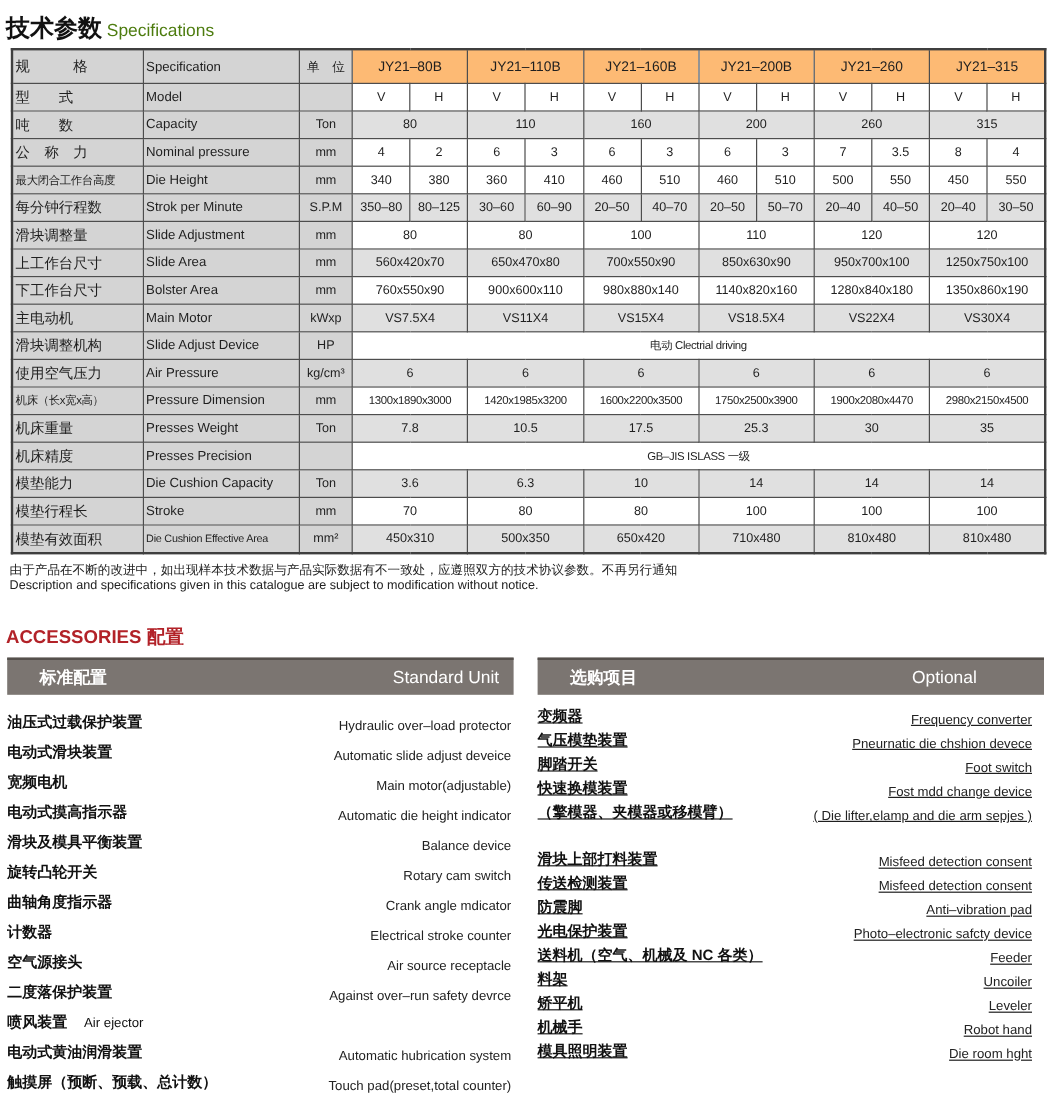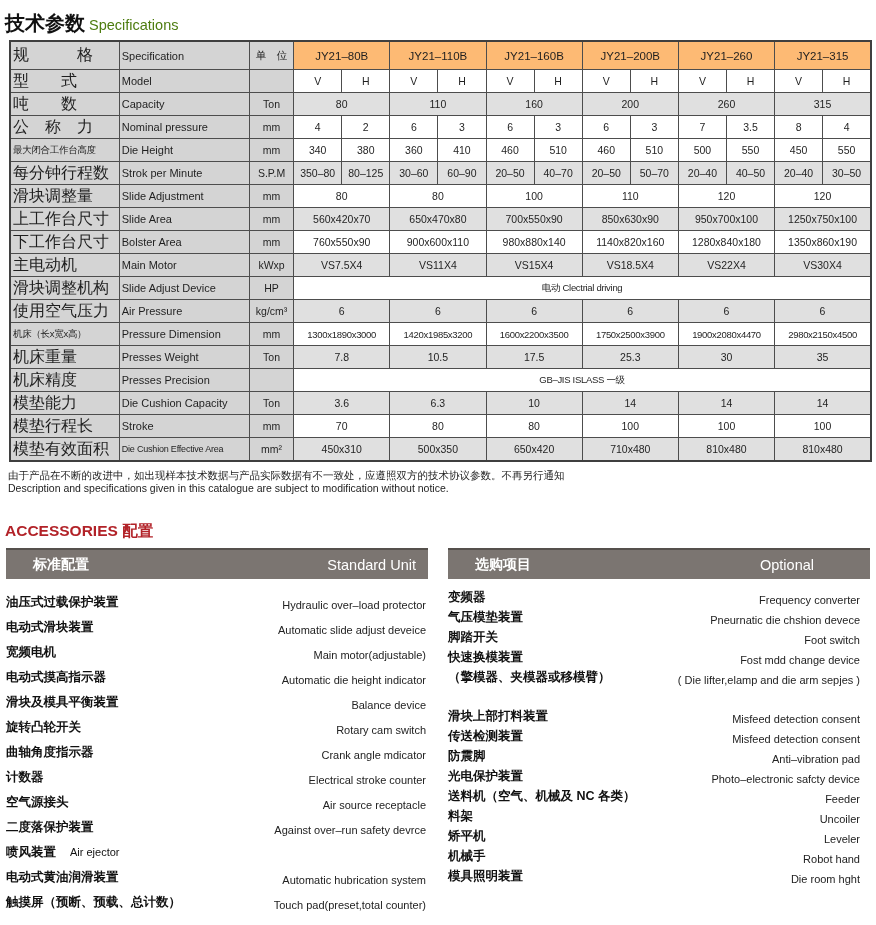--- a/index.html
+++ b/index.html
@@ -15,21 +15,21 @@
   
   table.spec{
     border-collapse:collapse; table-layout:fixed; width:863px; margin:4px 0 0 9px;
     border:2px solid #3f3f3f;
   }
   table.spec td, table.spec th{
     border:1px solid #4d4d4d; padding:0 2px; height:22px; overflow:hidden;
     font-weight:normal; white-space:nowrap;
   }
   table.spec tr.hdr td, table.spec tr.hdr th{height:27px;}
-  .lblcn{background:#d4d4d4; text-align:left; padding-left:7px; font-size:16px;}
+  .lblcn{background:#d4d4d4; text-align:left; padding-left:7px; font-size:12px;}
   .lblen{background:#d4d4d4; text-align:left; padding-left:6px; font-size:11px;}
   .unit{background:#d4d4d4; text-align:center; font-size:10.5px;}
   .mhead{background:#fdba74; text-align:center; font-size:11.5px;}
   .data{text-align:center; font-size:10.5px; background:#ffffff;}
   tr.shade .data{background:#e0e0e0;}
   .small-cn{font-size:9.5px; letter-spacing:-0.3px;}
   .small-en{font-size:9px; letter-spacing:-0.2px;}
   .small-val{font-size:9.5px; letter-spacing:-0.3px;}
 
   
@@ -43,21 +43,21 @@
   .acc-bar{
     height:29px; background:#7b7571; border-top:2px solid #55504c;
     display:flex; align-items:center; justify-content:space-between; color:#ffffff;
   }
   .acc-bar .bar-cn{font-size:14px; font-weight:bold; padding-left:27px;}
   .acc-bar .bar-en{font-size:14.5px; padding-right:12px;}
   .acc-panel.right .acc-bar .bar-en{padding-right:56px;}
   .acc-list{margin-top:7px;}
   .acc-row{display:flex; justify-content:space-between; align-items:flex-end;}
   .acc-panel.left  .acc-row{height:25px;}
-  .acc-panel.right .acc-row{height:20px;}
+  .acc-panel.right .acc-row{height:20px;text-decoration:underline;}
   .acc-cn{font-size:12.5px; font-weight:bold; color:#111; white-space:nowrap;}
   .acc-en{font-size:11px; color:#222; text-align:right; white-space:nowrap; padding-right:2px;}
   .acc-panel.right .acc-en{padding-right:10px;}
   .acc-inline{font-size:11px; font-weight:normal; margin-left:14px;}
   .acc-gap{height:19px;}
 </style>
 </head>
 <body>
 
 <div class="page">

